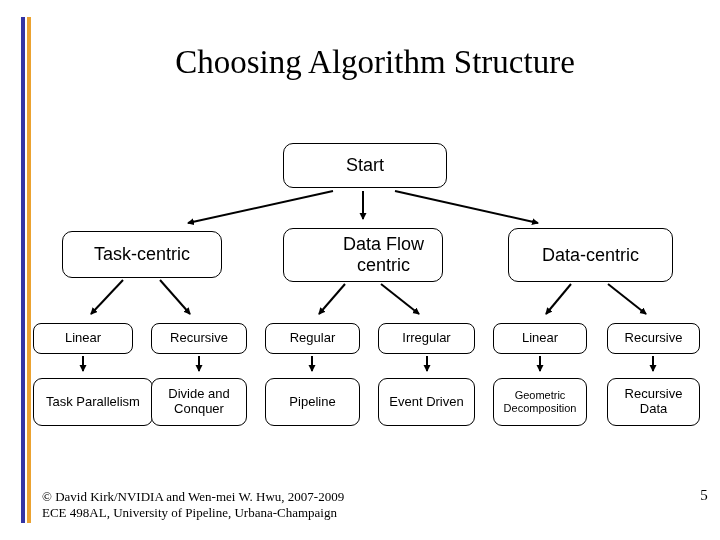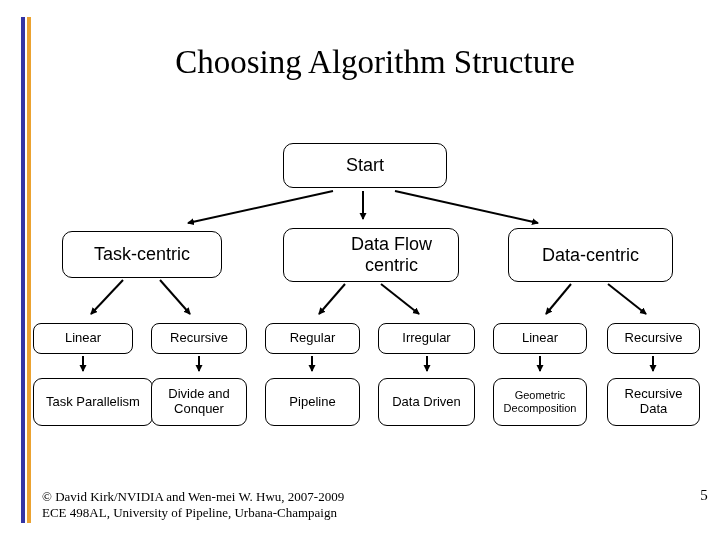--- a/index.html
+++ b/index.html
@@ -19,21 +19,21 @@
     position:absolute;background:#fff;border:1px solid #000;
     display:flex;align-items:center;justify-content:center;text-align:center;
     line-height:1.15;box-sizing:border-box;padding:1px 4px;
   }
   .lvl1{border-radius:10px;font-size:18px;}
   .lvl2{border-radius:10px;font-size:18px;}
   .lvl3{border-radius:8px;font-size:13px;}
   .lvl4{border-radius:9px;font-size:13px;}
   .n-start{left:283px;top:143px;width:164px;height:45px;}
   .n-task-centric{left:62px;top:231px;width:160px;height:47px;}
-  .n-dataflow-centric{left:283px;top:228px;width:176px;height:54px;padding-left:45px;}
+  .n-dataflow-centric{left:283px;top:228px;width:160px;height:54px;padding-left:45px;}
   .n-data-centric{left:508px;top:228px;width:165px;height:54px;}
   .n-c0{left:33px;top:323px;width:100px;height:31px;}
   .n-c1{left:151px;top:323px;width:96px;height:31px;}
   .n-c2{left:265px;top:323px;width:95px;height:31px;}
   .n-c3{left:378px;top:323px;width:97px;height:31px;}
   .n-c4{left:493px;top:323px;width:94px;height:31px;}
   .n-c5{left:607px;top:323px;width:93px;height:31px;}
   .n-d0{left:33px;top:378px;width:120px;height:48px;}
   .n-d1{left:151px;top:378px;width:96px;height:48px;}
   .n-d2{left:265px;top:378px;width:95px;height:48px;}
@@ -93,21 +93,21 @@
   <div class="node lvl3 n-c0">Linear</div>
   <div class="node lvl3 n-c1">Recursive</div>
   <div class="node lvl3 n-c2">Regular</div>
   <div class="node lvl3 n-c3">Irregular</div>
   <div class="node lvl3 n-c4">Linear</div>
   <div class="node lvl3 n-c5">Recursive</div>
 
   <div class="node lvl4 n-d0">Task Parallelism</div>
   <div class="node lvl4 n-d1">Divide and Conquer</div>
   <div class="node lvl4 n-d2">Pipeline</div>
-  <div class="node lvl4 n-d3">Data Driven</div>
+  <div class="node lvl4 n-d3">Event Driven</div>
   <div class="node lvl4 n-d4">Geometric Decomposition</div>
   <div class="node lvl4 n-d5">Recursive Data</div>
 
   <div class="footer">
     <div>© David Kirk/NVIDIA and Wen-mei W. Hwu, 2007-2009</div>
     <div>ECE 498AL, University of Pipeline, Urbana-Champaign</div>
   </div>
 
   <div class="page-number">5</div>
 

